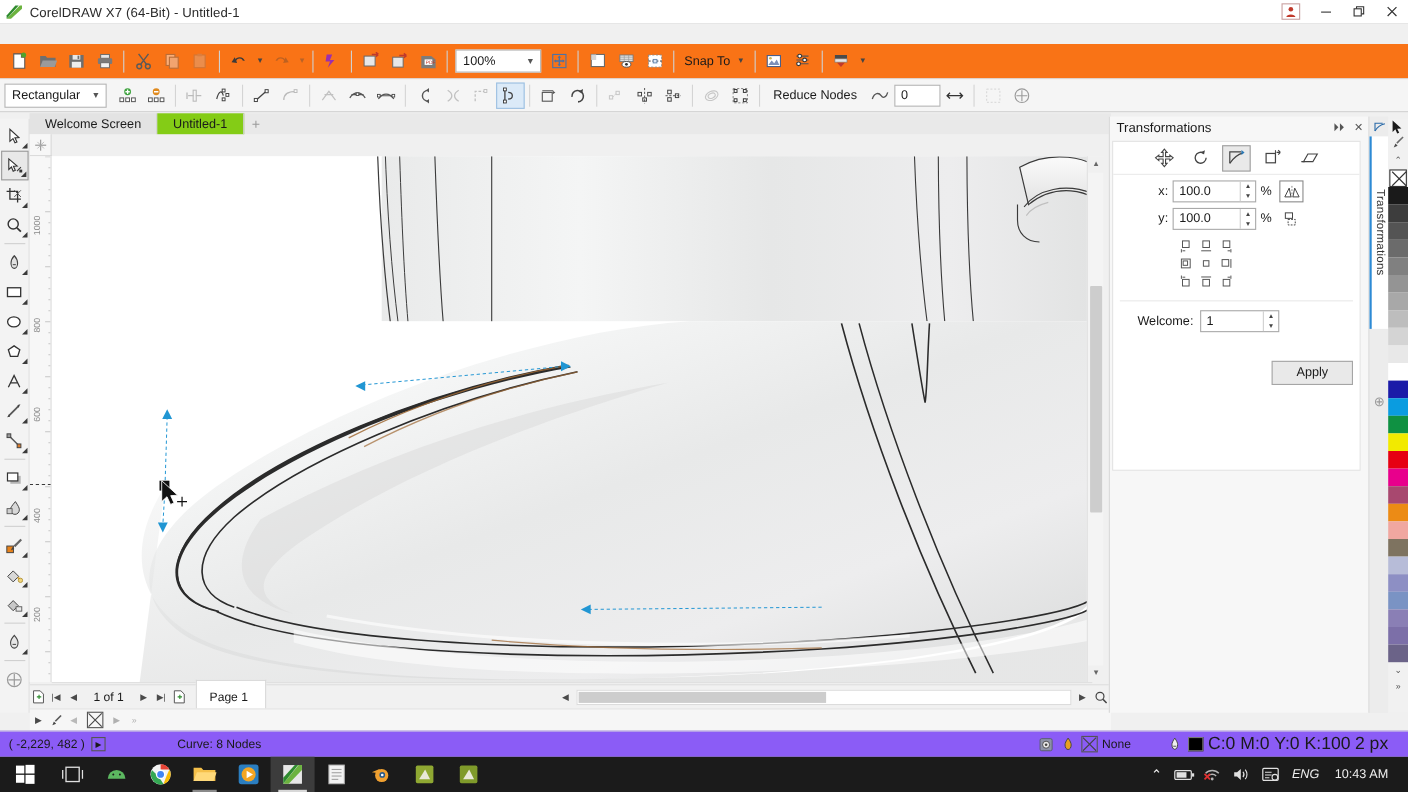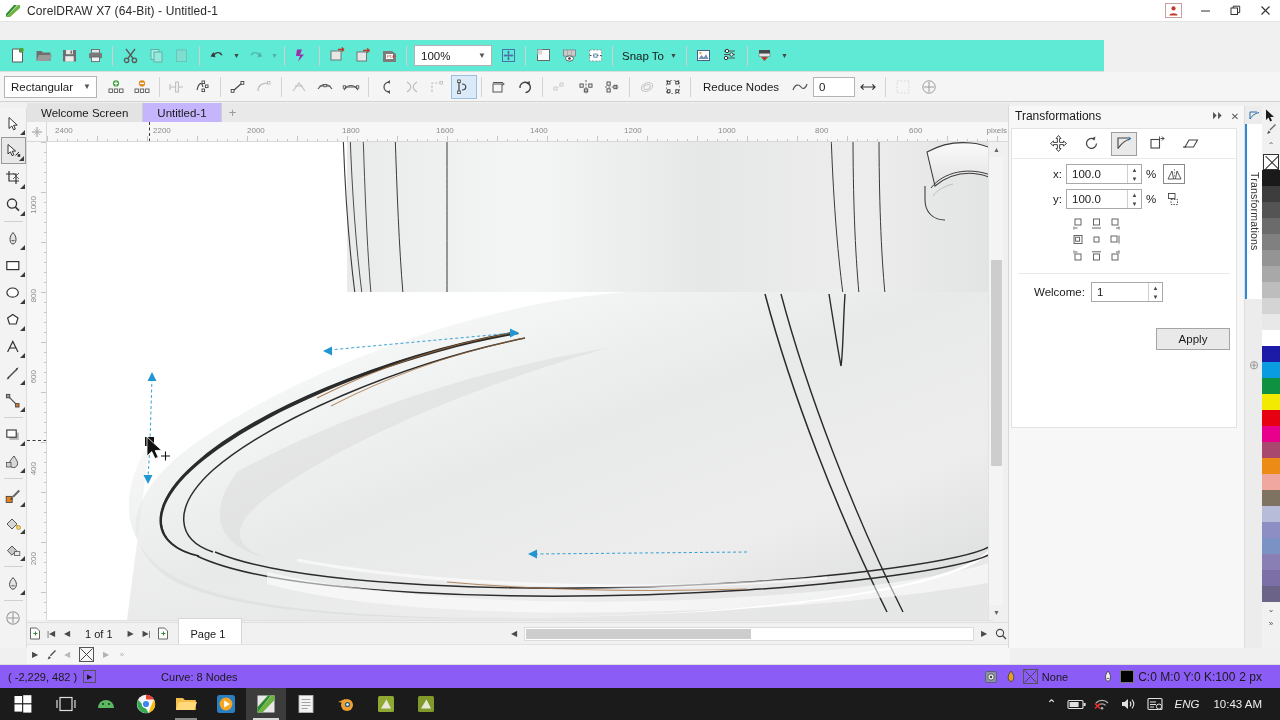--- a/index.html
+++ b/index.html
@@ -37,22 +37,22 @@
     position:absolute; left:0; top:22px; width:1280px; height:18px;
     background:#f5f5f5; display:flex; align-items:center; padding-left:5px;
     border-bottom:1px solid #e0e0e0;
   }
   .menu-item {
     padding:1px 8px; font-size:11.5px; color:#1a1a1a; height:17px; line-height:15px;
   }
 
   
   .toolbar {
-    position:absolute; left:0; top:40px; width:1104px; height:32px;
-    background:#5eead4; display:flex; align-items:center; padding-left:4px;
+    position:absolute; left:0; top:40px; width:1280px; height:32px;
+    background:#f97316; display:flex; align-items:center; padding-left:4px;
     border-bottom:1px solid #dcdcdc;
   }
   .tbtn {
     width:26px; height:26px; display:flex; align-items:center; justify-content:center;
     position:relative; flex:none;
   }
   .tsep { width:1px; height:20px; background:#d0d0d0; margin:0 4px; flex:none; }
   .tiny-arrow { font-size:7px; color:#444; margin-left:1px; }
   .zoom-combo {
     width:78px; height:21px; background:#fff; border:1px solid #b4b4b4;
@@ -91,21 +91,21 @@
 
   
   .tabbar {
     position:absolute; left:27px; top:103px; width:983px; height:19px;
     background:#e9e9e9; display:flex; align-items:flex-end;
   }
   .doctab {
     height:19px; padding:0 14px; font-size:11.5px; display:flex; align-items:center;
     color:#1a1a1a; background:#e3e3e3; border-right:1px solid #d0d0d0;
   }
-  .doctab.active { background:#c4b5fd; color:#1a1a1a;text-align:center; }
+  .doctab.active { background:#84cc16; color:#1a1a1a;text-align:center; }
   .tabplus {
     width:22px; height:19px; display:flex; align-items:center; justify-content:center;
     font-size:13px; color:#9a9a9a;
   }
 
   
   .toolbox {
     position:absolute; left:0; top:108px; width:27px; height:540px;
     background:#f3f3f3; border-right:1px solid #dcdcdc;
     display:flex; flex-direction:column; align-items:center; padding-top:2px;
@@ -212,21 +212,21 @@
   }
   .sb-coords { font-size:11px; padding-left:8px; white-space:nowrap; }
   .sb-sq {
     width:13px;height:13px;border:1px solid #555;margin-left:6px;
     display:flex;align-items:center;justify-content:center;font-size:7px;flex:none;
   }
   .sb-obj { font-size:11px; margin-left:65px; white-space:nowrap; }
   .sb-fillgrp { margin-left:auto; display:flex; align-items:center; gap:4px; }
   .sb-none { font-size:11px; }
   .sb-swatch { width:14px; height:13px; background:#000; border:1px solid #777; flex:none; }
-  .sb-color { font-size:12px; white-space:nowrap; }
+  .sb-color { font-size:16px; white-space:nowrap; }
   .sb-pad { width:14px; }
 
   
   .palette {
     position:absolute; left:1262px; top:108px; width:18px; height:540px;
     background:#f1f1f1; display:flex; flex-direction:column; align-items:center;
   }
   .pal-top { width:18px; height:46px; position:relative; background:#f1f1f1; }
   .pal-sw { width:18px; height:16px; flex:none; }
   .pal-x {
@@ -898,48 +898,20 @@
     </div>
   </div>
 
   <div class="ruler-corner">
     <svg width="12" height="12" viewBox="0 0 12 12">
       <path d="M6 1 v10 M1 6 h10" stroke="#8a8a8a" stroke-width="0.9"></path>
       <path d="M3 3 l6 6 M9 3 l-6 6" stroke="#b0b0b0" stroke-width="0.7"></path>
     </svg>
   </div>
 
-  <div class="hruler">
-    <svg width="963" height="20">
-      <g stroke="#c6c6c6" stroke-width="1">
-        <path d="M0.5 14 V19 M10.5 17 V19 M20.5 17 V19 M30.5 17 V19 M40.5 17 V19 M50.5 14 V19 M60.5 17 V19 M70.5 17 V19 M80.5 17 V19 M90.5 17 V19
-                 M100.5 14 V19 M110.5 17 V19 M120.5 17 V19 M130.5 17 V19 M140.5 17 V19 M150.5 14 V19 M160.5 17 V19 M170.5 17 V19 M180.5 17 V19 M190.5 17 V19
-                 M200.5 14 V19 M210.5 17 V19 M220.5 17 V19 M230.5 17 V19 M240.5 17 V19 M250.5 14 V19 M260.5 17 V19 M270.5 17 V19 M280.5 17 V19 M290.5 17 V19
-                 M300.5 14 V19 M310.5 17 V19 M320.5 17 V19 M330.5 17 V19 M340.5 17 V19 M350.5 14 V19 M360.5 17 V19 M370.5 17 V19 M380.5 17 V19 M390.5 17 V19
-                 M400.5 14 V19 M410.5 17 V19 M420.5 17 V19 M430.5 17 V19 M440.5 17 V19 M450.5 14 V19 M460.5 17 V19 M470.5 17 V19 M480.5 17 V19 M490.5 17 V19
-                 M500.5 14 V19 M510.5 17 V19 M520.5 17 V19 M530.5 17 V19 M540.5 17 V19 M550.5 14 V19 M560.5 17 V19 M570.5 17 V19 M580.5 17 V19 M590.5 17 V19
-                 M600.5 14 V19 M610.5 17 V19 M620.5 17 V19 M630.5 17 V19 M640.5 17 V19 M650.5 14 V19 M660.5 17 V19 M670.5 17 V19 M680.5 17 V19 M690.5 17 V19
-                 M700.5 14 V19 M710.5 17 V19 M720.5 17 V19 M730.5 17 V19 M740.5 17 V19 M750.5 14 V19 M760.5 17 V19 M770.5 17 V19 M780.5 17 V19 M790.5 17 V19
-                 M800.5 14 V19 M810.5 17 V19 M820.5 17 V19 M830.5 17 V19 M840.5 17 V19 M850.5 14 V19 M860.5 17 V19 M870.5 17 V19 M880.5 17 V19 M890.5 17 V19
-                 M900.5 14 V19 M910.5 17 V19 M920.5 17 V19 M930.5 17 V19 M940.5 17 V19 M950.5 14 V19" fill="none"></path>
-      </g>
-      <path d="M102.5 0 V20" stroke="#3a3a3a" stroke-width="1" stroke-dasharray="3 2.5"></path>
-    </svg>
-    <span class="rl-lbl" style="left:8px;top:4px">2400</span>
-    <span class="rl-lbl" style="left:106px;top:4px">2200</span>
-    <span class="rl-lbl" style="left:200px;top:4px">2000</span>
-    <span class="rl-lbl" style="left:295px;top:4px">1800</span>
-    <span class="rl-lbl" style="left:389px;top:4px">1600</span>
-    <span class="rl-lbl" style="left:483px;top:4px">1400</span>
-    <span class="rl-lbl" style="left:577px;top:4px">1200</span>
-    <span class="rl-lbl" style="left:671px;top:4px">1000</span>
-    <span class="rl-lbl" style="left:768px;top:4px">800</span>
-    <span class="rl-lbl" style="left:862px;top:4px">600</span>
-    <span class="rl-units">pixels</span>
-  </div>
 
   <div class="vruler">
     <svg width="20" height="478">
       <g stroke="#c6c6c6" stroke-width="1">
         <path d="M14 0.5 H19 M17 10.5 H19 M17 20.5 H19 M17 30.5 H19 M17 40.5 H19 M14 50.5 H19 M17 60.5 H19 M17 70.5 H19 M17 80.5 H19 M17 90.5 H19
                  M14 100.5 H19 M17 110.5 H19 M17 120.5 H19 M17 130.5 H19 M17 140.5 H19 M14 150.5 H19 M17 160.5 H19 M17 170.5 H19 M17 180.5 H19 M17 190.5 H19
                  M14 200.5 H19 M17 210.5 H19 M17 220.5 H19 M17 230.5 H19 M17 240.5 H19 M14 250.5 H19 M17 260.5 H19 M17 270.5 H19 M17 280.5 H19 M17 290.5 H19
                  M14 300.5 H19 M17 310.5 H19 M17 320.5 H19 M17 330.5 H19 M17 340.5 H19 M14 350.5 H19 M17 360.5 H19 M17 370.5 H19 M17 380.5 H19 M17 390.5 H19
                  M14 400.5 H19 M17 410.5 H19 M17 420.5 H19 M17 430.5 H19 M17 440.5 H19 M14 450.5 H19 M17 460.5 H19 M17 470.5 H19" fill="none"></path>
       </g>

